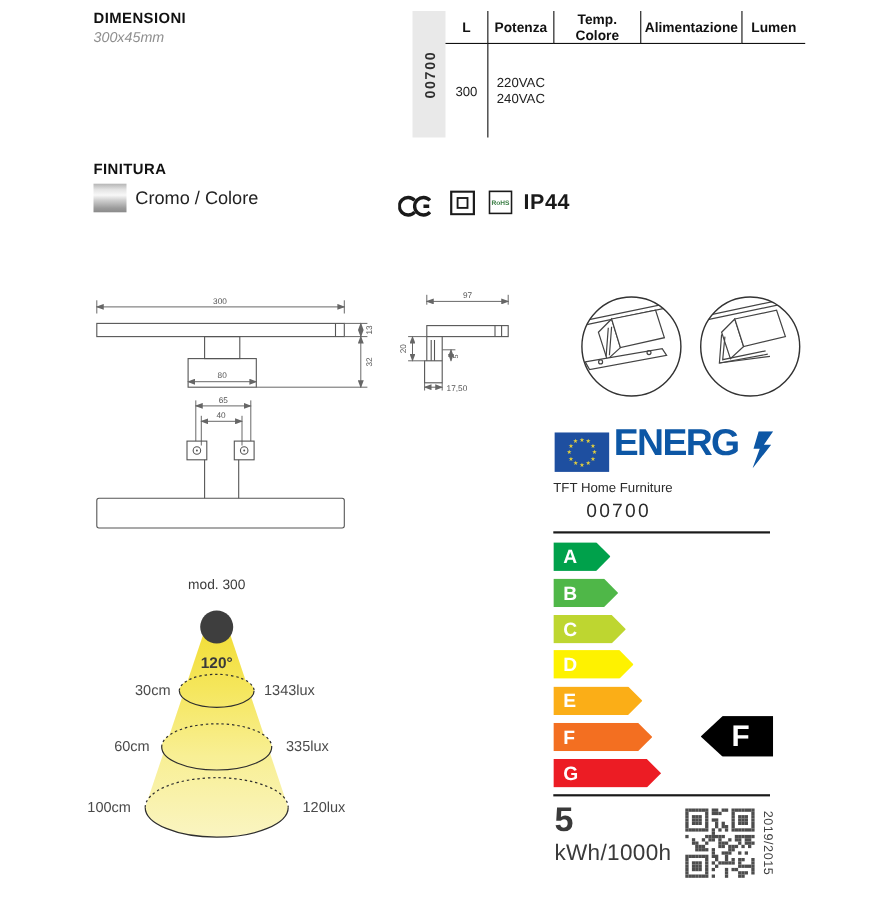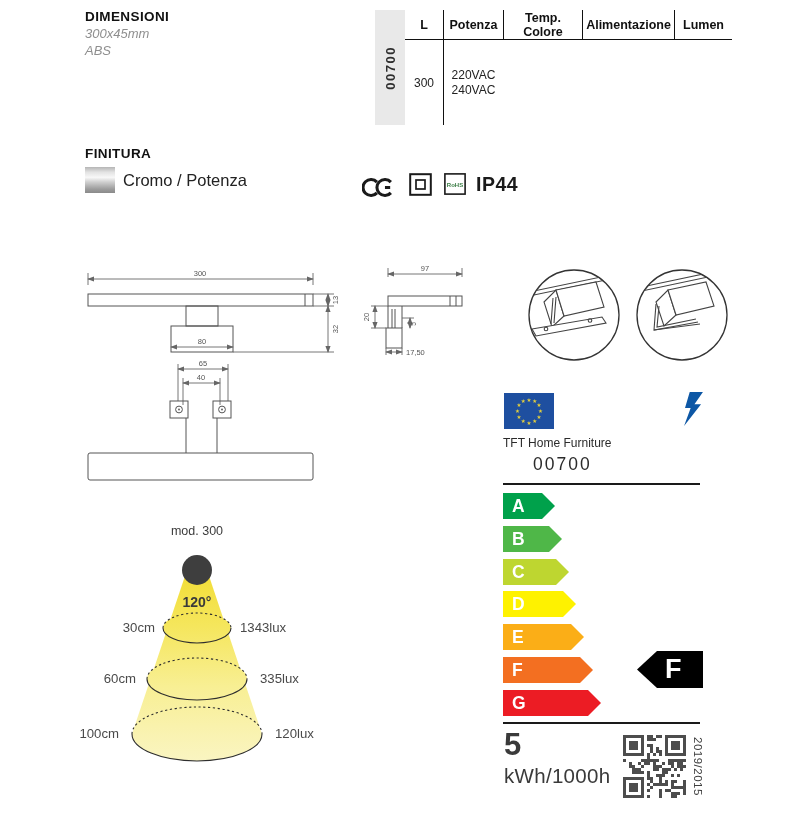--- a/index.html
+++ b/index.html
@@ -73,25 +73,24 @@
   svg.cone text.deg{fill:#3a3a3a;font-size:14px;font-weight:600;}
 </style>
 </head>
 <body>
 
 <div class="page">
 
   <div class="specs">
     <div class="spec-label">DIMENSIONI</div>
     <div class="spec-value">300x45mm</div>
-    <div class="spec-value">ABS</div>
   </div>
   <div class="spec-label finitura-label">FINITURA</div>
   <div class="chrome-swatch"></div>
-  <div class="finitura-value">Cromo / Potenza</div>
+  <div class="finitura-value">Cromo / Colore</div>
 
   <div class="code-strip">
     <span>00700</span>
   </div>
   <div class="spec-table">
     <div class="cell h">L</div>
     <div class="cell h sep">Potenza</div>
     <div class="cell h sep">Temp. Colore</div>
     <div class="cell h sep">Alimentazione</div>
     <div class="cell h sep">Lumen</div>
@@ -218,20 +217,21 @@
           <text x="35.0" y="25.7" text-anchor="middle" style="font-size:5.5px;fill:#e3cf3d;">★</text>
           <text x="30.8" y="30.0" text-anchor="middle" style="font-size:5.5px;fill:#e3cf3d;">★</text>
           <text x="25.0" y="31.5" text-anchor="middle" style="font-size:5.5px;fill:#e3cf3d;">★</text>
           <text x="19.3" y="30.0" text-anchor="middle" style="font-size:5.5px;fill:#e3cf3d;">★</text>
           <text x="15.0" y="25.8" text-anchor="middle" style="font-size:5.5px;fill:#e3cf3d;">★</text>
           <text x="13.5" y="20.0" text-anchor="middle" style="font-size:5.5px;fill:#e3cf3d;">★</text>
           <text x="15.0" y="14.3" text-anchor="middle" style="font-size:5.5px;fill:#e3cf3d;">★</text>
           <text x="19.2" y="10.0" text-anchor="middle" style="font-size:5.5px;fill:#e3cf3d;">★</text>
         </g>
     </svg>
+    <div class="energ-text">ENERG</div>
     <svg class="bolt" width="19" height="34" viewBox="0 0 20 36">
       <polygon points="6,0 20,0 11,13 18,13 0,36 7,17 1,17" fill="#0d57a5"></polygon>
     </svg>
     <div class="brand">TFT Home Furniture</div>
     <div class="model">00700</div>
     <div class="eline l1"></div>
     <div class="arrows">
       <div class="arr a0" style="background: rgb(0, 161, 75);"><span>A</span></div>
       <div class="arr a1" style="background: rgb(79, 183, 72);"><span>B</span></div>
       <div class="arr a2" style="background: rgb(190, 214, 48);"><span>C</span></div>

